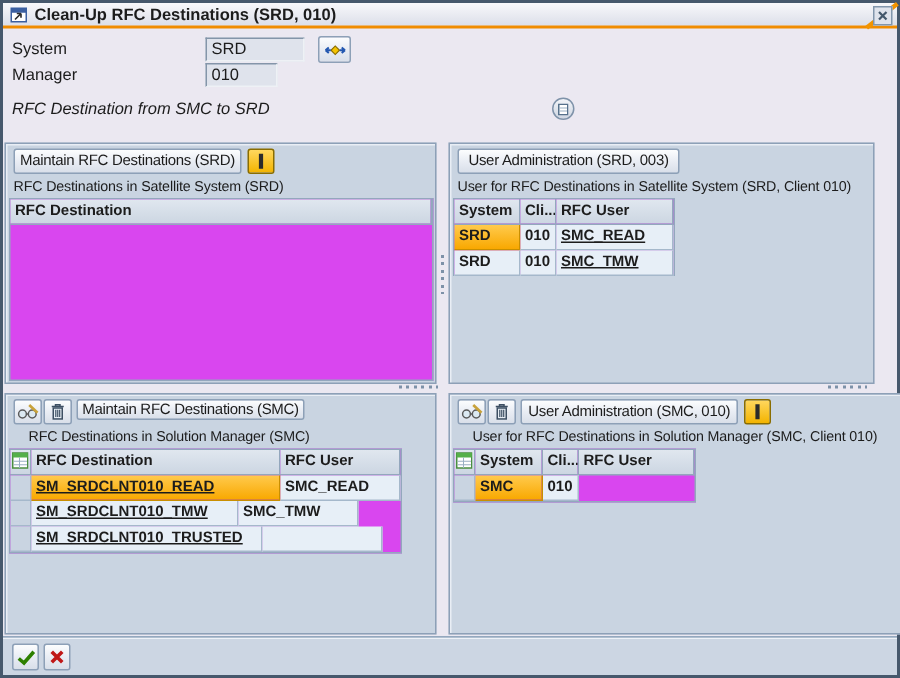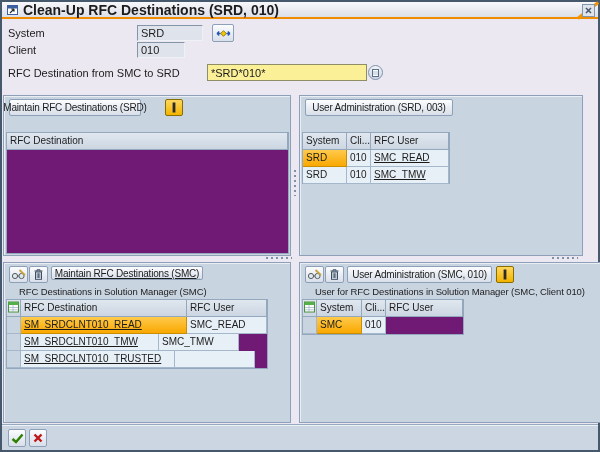--- a/index.html
+++ b/index.html
@@ -11,21 +11,21 @@
     background:#ebe8f1;
     box-shadow: inset 0 0 0 2px #46586c;
   }
 
   
   .titlebar {
     position:absolute; left:2px; top:2px; right:2px; height:17px;
     background:linear-gradient(180deg,#f8f8fb,#dcdfe9);
     border-bottom:2px solid #f08c00;
     display:flex; align-items:center; gap:4px; padding-left:4px;
-    font-size:14px; font-weight:bold; color:#1c1c1c;
+    font-size:11px; font-weight:bold; color:#1c1c1c;
   }
   .corner-slash {
     position:absolute; right:-3px; top:7px; width:26px; height:3px;
     background:#f29400; transform:rotate(-38deg);
   }
   .close-btn {
     position:absolute; right:5px; top:4px; width:13px; height:13px;
     background:#dfe3ec; border:1px solid #8296ac;
     display:flex; align-items:center; justify-content:center; cursor:default;
   }
@@ -66,21 +66,21 @@
     border:1px solid #8da0b7;
     box-shadow:inset 1px 1px 0 #e9eef5;
   }
   .panel-title {
     position:absolute; left:5px; top:23px; right:3px;
     font-size:9.5px; letter-spacing:-0.1px; color:#1c1c1c;
     white-space:nowrap; overflow:hidden;
   }
 
   
-  .tbl { position:absolute; border:1px solid #93a7bd; background:#701a75; }
+  .tbl { position:absolute; border:1px solid #93a7bd; background:#d946ef;font-weight:bold; }
   .trow { display:flex; height:17px; }
   .tc {
     font-size:10px; color:#1c1c1c; padding:2px 3px 0 3px;
     border-right:1px solid #a5b8cb; border-bottom:1px solid #a5b8cb;
     white-space:nowrap; overflow:hidden; height:17px;
   }
   .th {
     background:linear-gradient(180deg,#e0e7ef,#ccd6e2);
     border-right:1px solid #93a7bd; border-bottom:1px solid #93a7bd;
   }
@@ -131,48 +131,49 @@
 
   <div class="lbl" style="left:8px; top:27px;">System</div>
   <div class="field" style="left:137px; top:25px; width:66px;">SRD</div>
   <div class="sapbtn iconbtn" style="left:212px; top:24px; width:22px;">
     <svg width="15" height="11" viewBox="0 0 15 11">
       <rect x="5.5" y="3.5" width="4" height="4" fill="#f5c400" stroke="#8a6d00" stroke-width="0.8" transform="rotate(45 7.5 5.5)"></rect>
       <path d="M4.5 5.5 H1 M1 5.5 L3.2 3.6 M1 5.5 L3.2 7.4" stroke="#2458b0" stroke-width="1.3" fill="none"></path>
       <path d="M10.5 5.5 H14 M14 5.5 L11.8 3.6 M14 5.5 L11.8 7.4" stroke="#2458b0" stroke-width="1.3" fill="none"></path>
     </svg>
   </div>
-  <div class="lbl" style="left:8px; top:44px;">Client</div>
+  <div class="lbl" style="left:8px; top:44px;">Manager</div>
   <div class="field" style="left:137px; top:42px; width:48px;">010</div>
 
-  <div class="lbl" style="left:8px; top:67px;">RFC Destination from SMC to SRD</div>
-  <input class="yellow-input" style="left: 207px; top: 64px; width: 160px;" value="*SRD*010*">
+  <div class="lbl" style="left:8px; top:67px;font-style:italic;">RFC Destination from SMC to SRD</div>
   <div class="f4-btn" style="left:368px; top:65px;">
     <svg width="7" height="8" viewBox="0 0 7 8">
       <rect x="0.5" y="0.5" width="6" height="7" fill="#fff" stroke="#56718c"></rect>
       <path d="M1 3 H6 M1 5 H6" stroke="#9ab0c4" stroke-width="0.8"></path>
     </svg>
   </div>
 
   <div class="panel" style="left:3px; top:95px; width:288px; height:161px;">
-    <div class="sapbtn" style="left:5px; top:3px; width:132px; height:17px;">Maintain RFC Destinations (SRD)</div>
+    <div class="sapbtn" style="left:5px; top:3px; width:152px; height:17px;">Maintain RFC Destinations (SRD)</div>
     <div class="sapbtn iconbtn" style="left:161px; top:3px; width:18px; height:17px; background:linear-gradient(180deg,#ffd75e,#f3b400); border-color:#8a6d00;">
       <svg width="8" height="11" viewBox="0 0 8 11">
         <rect x="2.6" y="0.5" width="2.8" height="10" fill="#2b2b2b"></rect>
       </svg>
     </div>
+    <div class="panel-title">RFC Destinations in Satellite System (SRD)</div>
     <div class="tbl" style="left:2px; top:36px; width:283px; height:122px;">
       <div class="trow">
         <div class="tc th" style="width:281px;">RFC Destination</div>
       </div>
     </div>
   </div>
 
   <div class="panel" style="left:299px; top:95px; width:284px; height:161px;">
     <div class="sapbtn" style="left:5px; top:3px; width:148px; height:17px;">User Administration (SRD, 003)</div>
+    <div class="panel-title">User for RFC Destinations in Satellite System (SRD, Client 010)</div>
     <div class="tbl" style="left:2px; top:36px; width:148px; height:52px;">
       <div class="trow">
         <div class="tc th" style="width:44px;">System</div>
         <div class="tc th" style="width:24px;">Cli...</div>
         <div class="tc th" style="width:78px;">RFC User</div>
       </div>
       <div class="trow">
         <div class="tc cell orange" style="width:44px; border-right-color:#c98f00; border-bottom-color:#c98f00;">SRD</div>
         <div class="tc cell" style="width:24px;">010</div>
         <div class="tc cell link" style="width:78px;">SMC_READ</div>
@@ -198,21 +199,21 @@
         <path d="M8.5 1 L14 6.2" stroke="#c8a23a" stroke-width="1.8"></path>
       </svg>
     </div>
     <div class="sapbtn iconbtn" style="left:25px; top:3px; width:19px; height:17px;">
       <svg width="9" height="11" viewBox="0 0 9 11">
         <path d="M0.5 2 H8.5 M3 2 V0.8 H6 V2" stroke="#3d4f63" fill="none"></path>
         <rect x="1.5" y="3" width="6" height="7.3" fill="#e6edf4" stroke="#3d4f63"></rect>
         <path d="M3.2 4.2 V9 M4.5 4.2 V9 M5.8 4.2 V9" stroke="#3d4f63" stroke-width="0.8"></path>
       </svg>
     </div>
-    <div class="sapbtn" style="left:47px; top:3px; width:152px; height:14px;text-decoration:underline;">Maintain RFC Destinations (SMC)</div>
+    <div class="sapbtn" style="left:47px; top:3px; width:152px; height:14px;">Maintain RFC Destinations (SMC)</div>
     <div class="panel-title" style="left:15px;">RFC Destinations in Solution Manager (SMC)</div>
     <div class="tbl" style="left:2px; top:36px; width:262px; height:70px;">
       <div class="trow">
         <div class="tc th" style="width:14px; padding:1px 1px 0 1px;">
           <svg width="11" height="12" viewBox="0 0 11 12">
             <rect x="0.5" y="1" width="10" height="10" fill="#fff" stroke="#4b8f3f"></rect>
             <rect x="0.5" y="1" width="10" height="3" fill="#56b04a"></rect>
             <path d="M1 6.5 H10 M1 8.8 H10 M5 4 V11" stroke="#9ab0c4" stroke-width="0.7"></path>
           </svg>
         </div>

